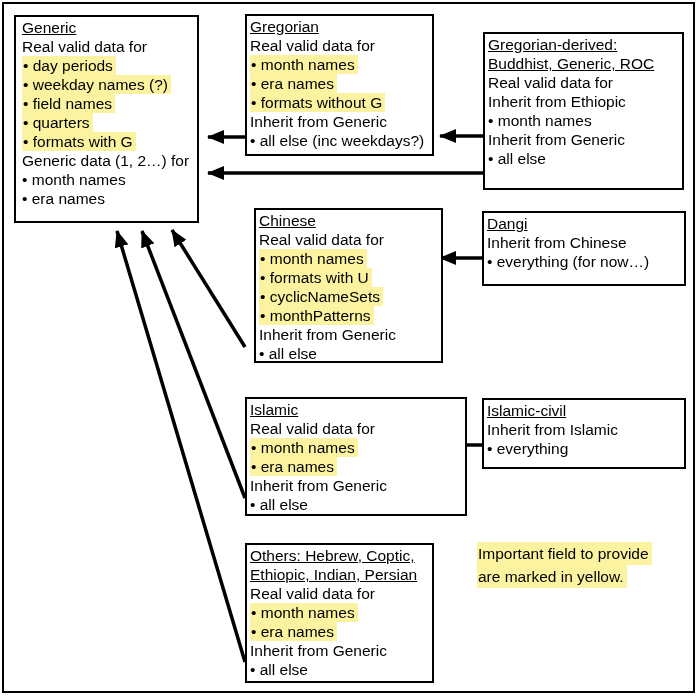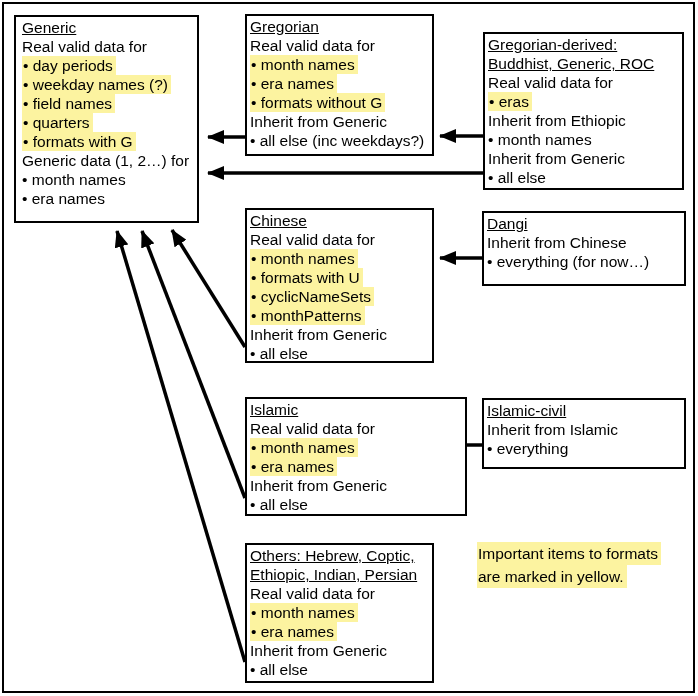--- a/index.html
+++ b/index.html
@@ -15,21 +15,21 @@
     padding:1px 0 0 3px;font-size:15.5px;line-height:19px;
     box-sizing:border-box;white-space:nowrap;
   }
   .title-line{text-decoration:underline;}
   .line,.title-line{height:19px;}
   .txt{display:inline-block;line-height:19px;}
   .hl{background:var(--hl,#FCF3A0);padding:0 3px 0 1px;}
   #box-generic{left:14px;top:15px;width:185px;height:208px;padding-left:6px;}
   #box-gregorian{left:245px;top:14px;width:189px;height:142px;}
   #box-gregorian-derived{left:483px;top:32px;width:201px;height:158px;}
-  #box-chinese{left:245px;top:208px;width:189px;height:155px;}
+  #box-chinese{left:254px;top:208px;width:189px;height:155px;}
   #box-dangi{left:482px;top:211px;width:204px;height:75px;}
   #box-islamic{left:245px;top:397px;width:222px;height:119px;}
   #box-islamic-civil{left:482px;top:398px;width:204px;height:71px;}
   #box-others{left:245px;top:543px;width:189px;height:140px;}
   .note{
     position:absolute;left:477px;top:542px;width:212px;
     font-size:15.5px;line-height:23px;white-space:nowrap;
   }
   .note .line{height:23px;}
   .note .txt{line-height:23px;}
@@ -87,21 +87,20 @@
       </div>
   </div>
 
   <div class="box" id="box-gregorian-derived">
     <div>
         <div class="title-line">Gregorian-derived:</div>
         <div class="title-line">Buddhist, Generic, ROC</div>
       </div>
     <div>
         <div class="line"><span class="txt">Real valid data for</span></div>
-        <div class="line"><span class="txt hl">• eras</span></div>
         <div class="line"><span class="txt">Inherit from Ethiopic</span></div>
         <div class="line"><span class="txt">• month names</span></div>
         <div class="line"><span class="txt">Inherit from Generic</span></div>
         <div class="line"><span class="txt">• all else</span></div>
       </div>
   </div>
 
   <div class="box" id="box-chinese">
     <div>
         <div class="title-line">Chinese</div>
@@ -159,19 +158,19 @@
         <div class="line"><span class="txt">Real valid data for</span></div>
         <div class="line"><span class="txt hl">• month names</span></div>
         <div class="line"><span class="txt hl">• era names</span></div>
         <div class="line"><span class="txt">Inherit from Generic</span></div>
         <div class="line"><span class="txt">• all else</span></div>
       </div>
   </div>
 
   <div class="note">
     <div class="line">
-      <span class="txt hl">Important items to formats</span>
+      <span class="txt hl">Important field to provide</span>
     </div>
     <div class="line">
       <span class="txt hl">are marked in yellow.</span>
     </div>
   </div>
 </div>
 
 </body></html>

